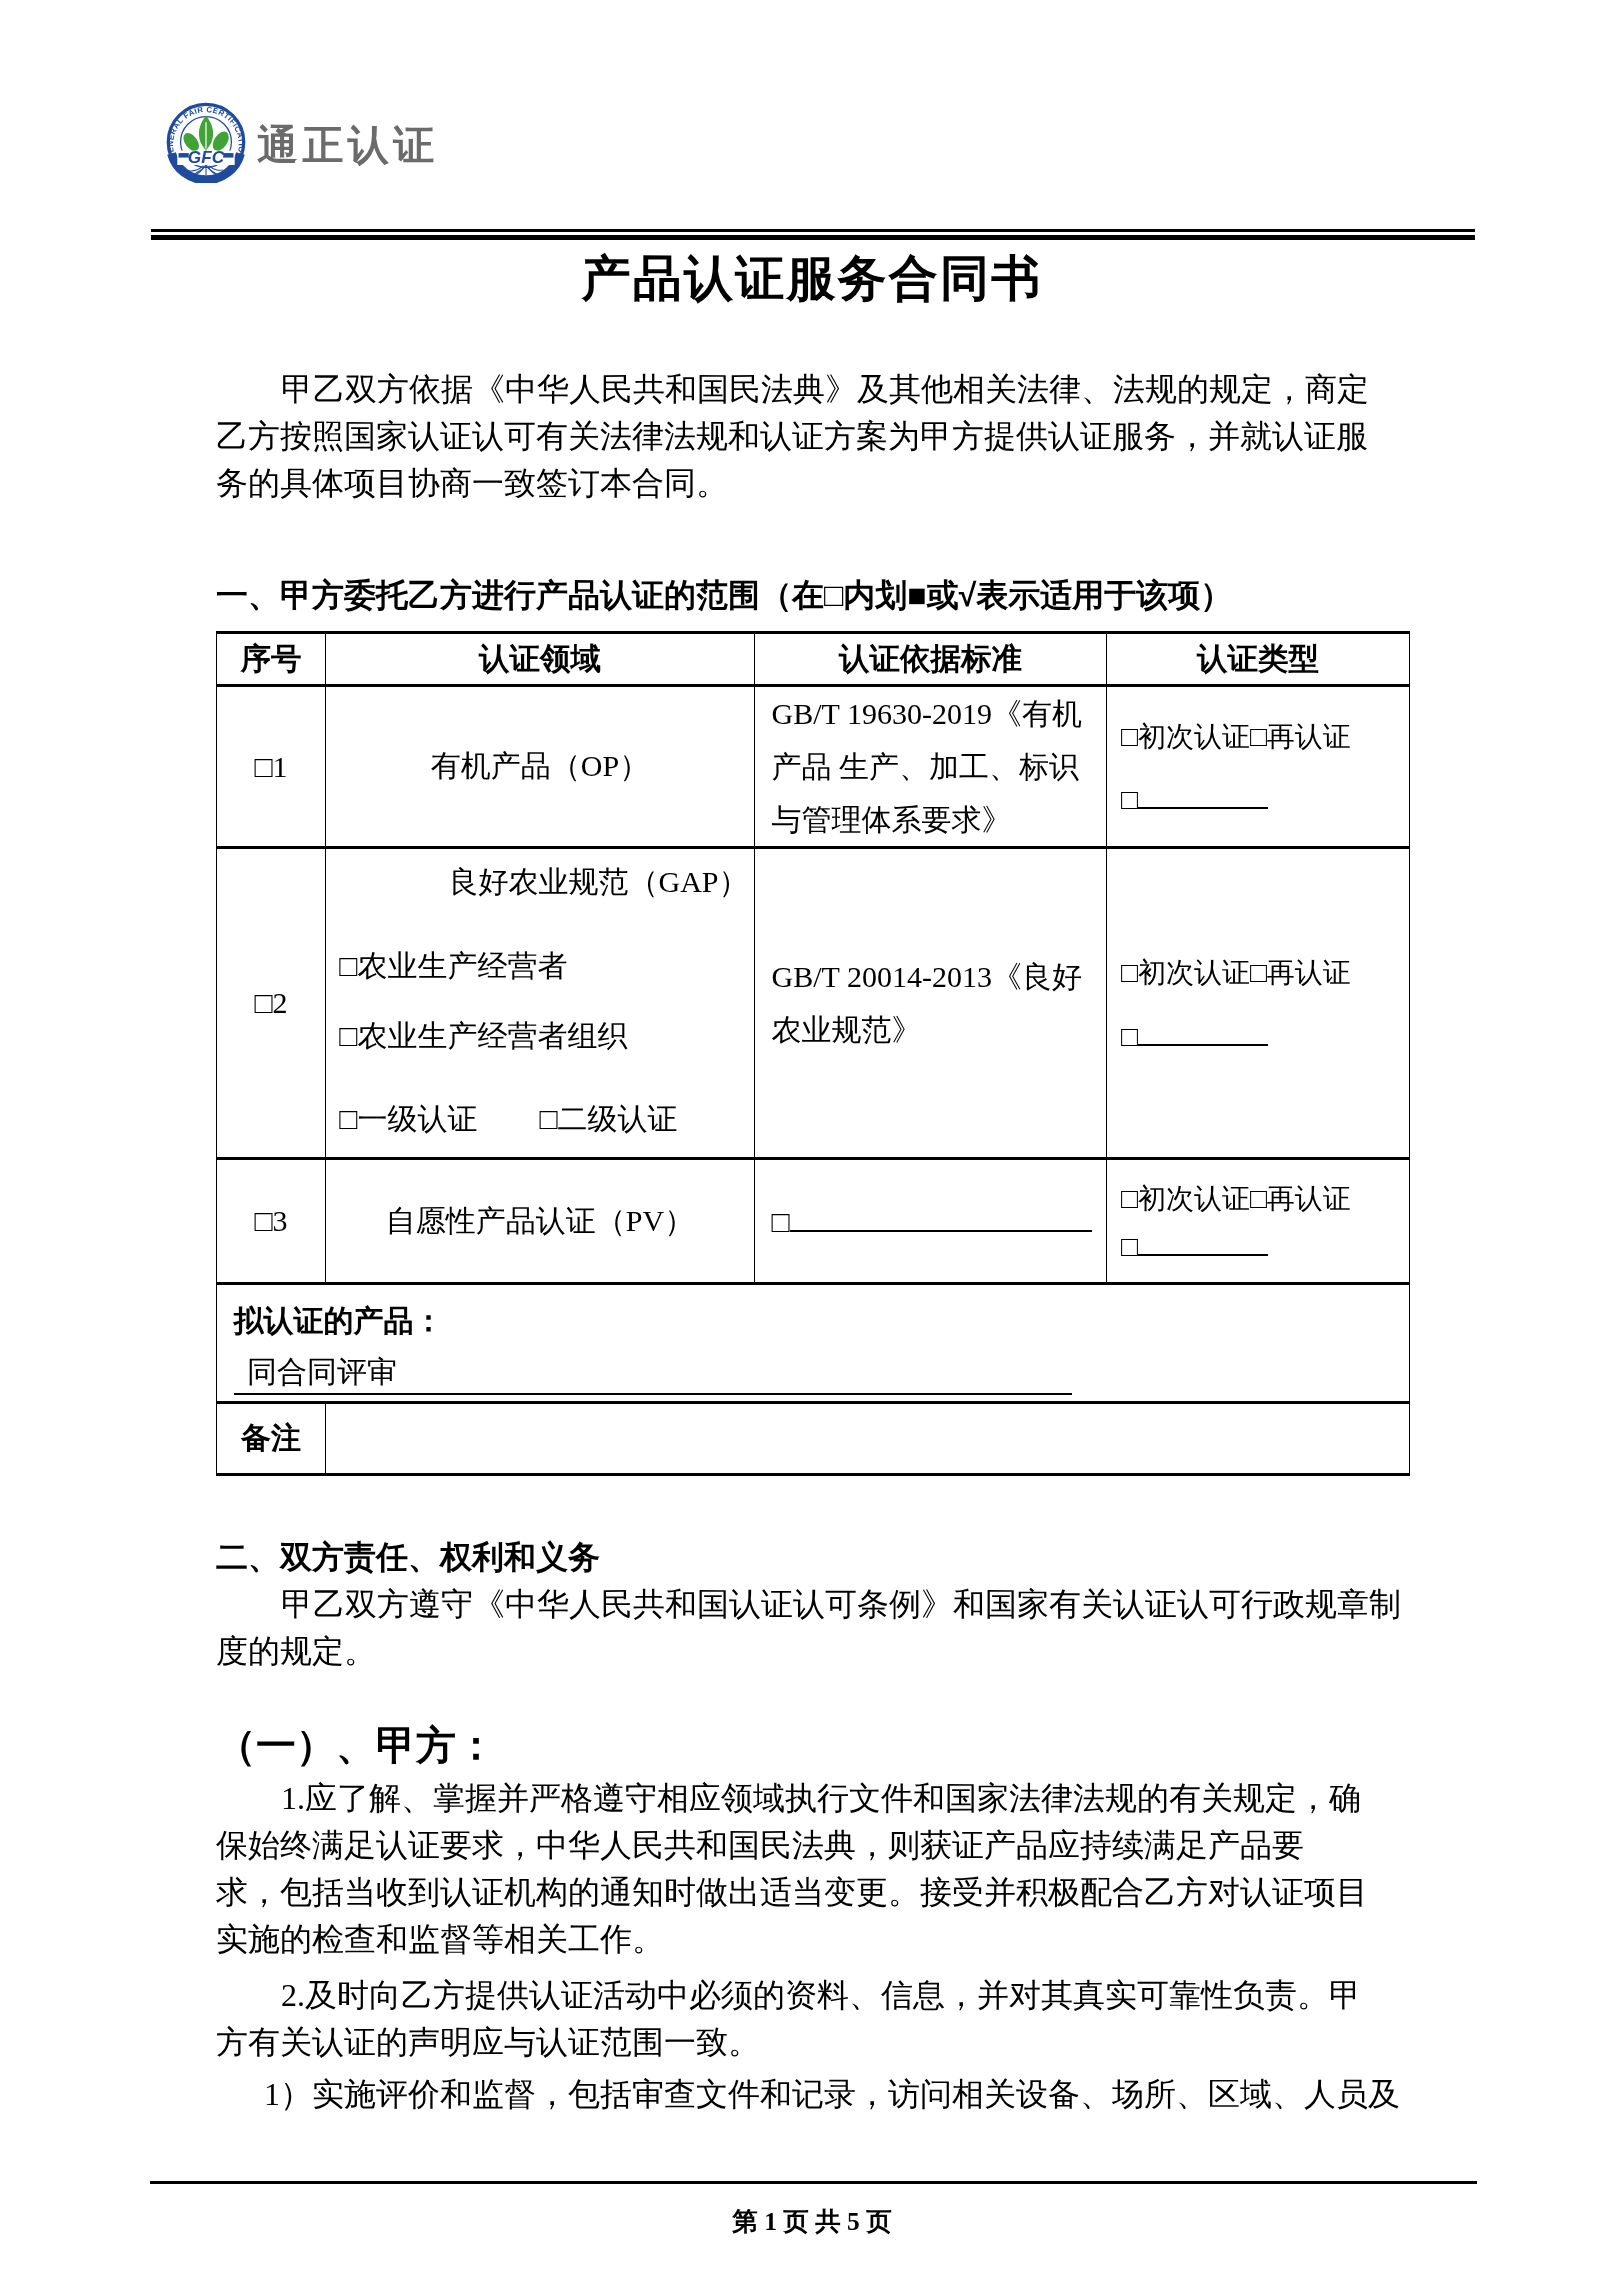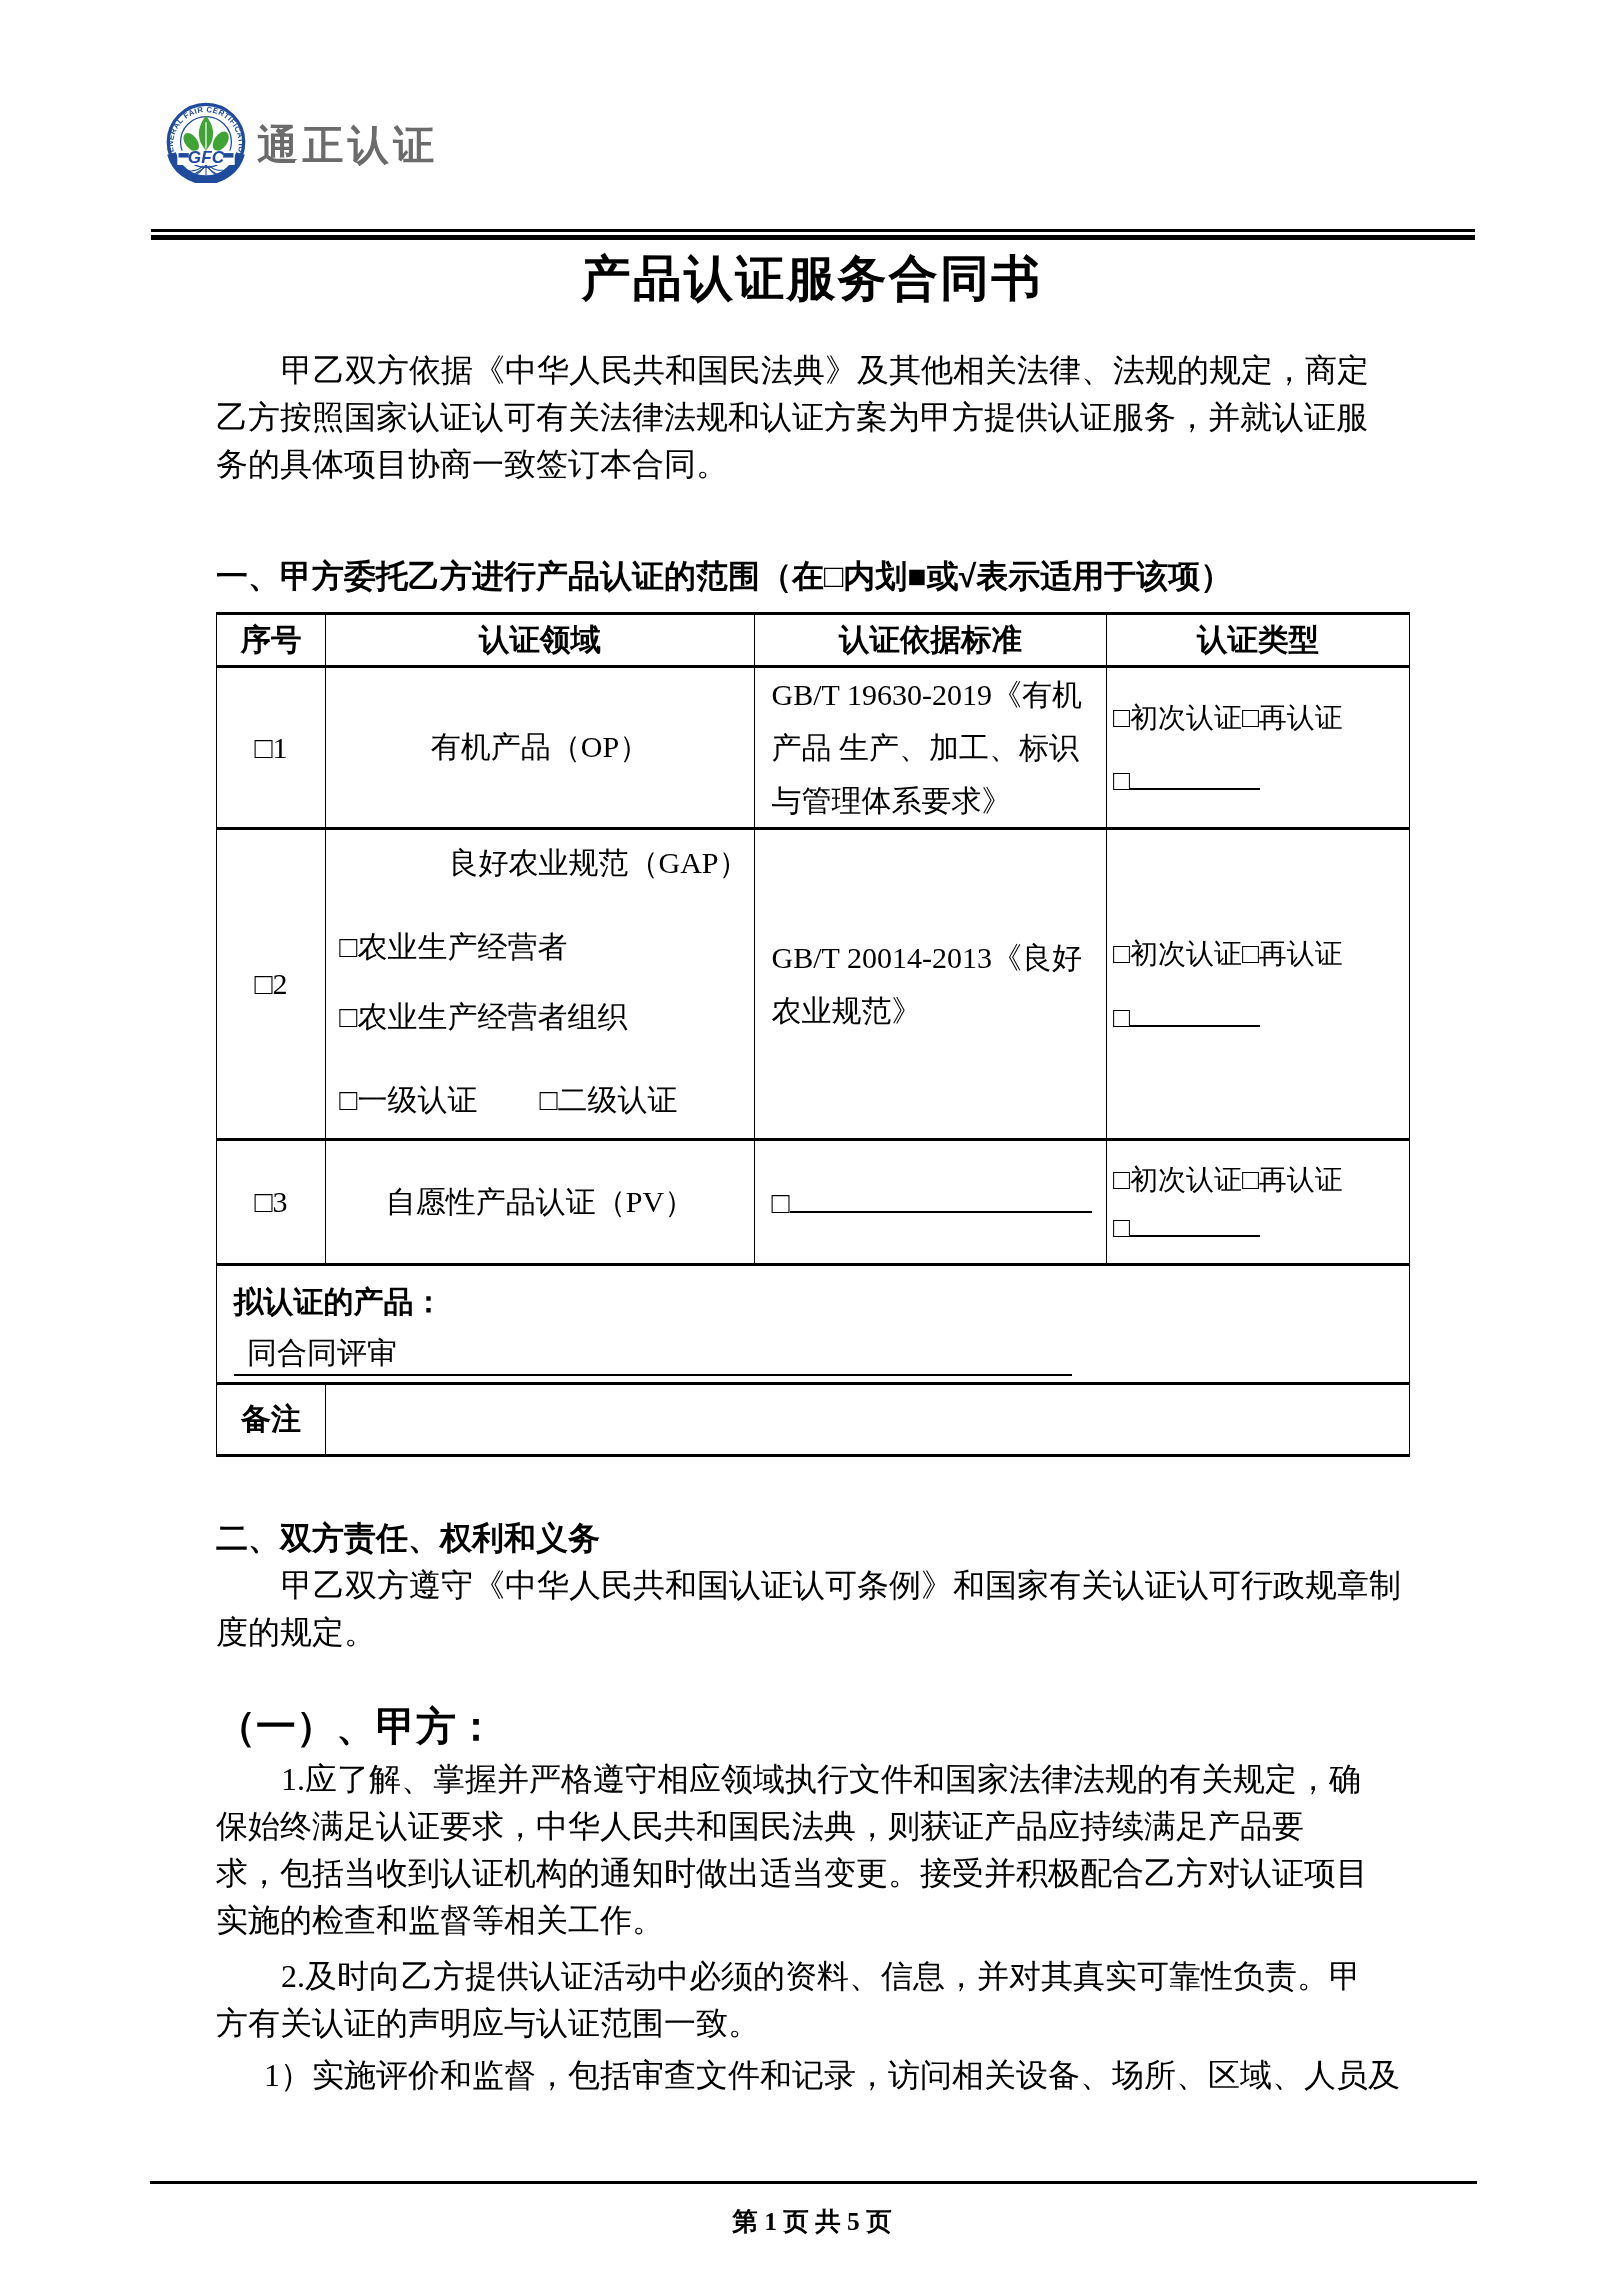--- a/index.html
+++ b/index.html
@@ -43,21 +43,21 @@
     font-size:49px;
     letter-spacing:2.2px;
     line-height:1.15;
   }
   
   .content { padding-left:216px; padding-right:214px; }
   .para { line-height:47px; }
   .para .line { white-space:nowrap; }
   .indent   { padding-left:65px; }
   .indent-sm{ padding-left:48px;  }
-  .intro { margin-top:41px; }
+  .intro { margin-top:60px; }
   .sec-heading {
     font-family:"Liberation Sans", sans-serif;
     font-weight:700;
     font-size:32px;
     line-height:34px;
     white-space:nowrap;
   }
   .sec1-heading { margin-top:71px; }
   .sec2-heading { margin-top:64px; }
   .law-para { margin-top:7px; }
@@ -89,21 +89,21 @@
   th.col-head {
     font-family:"Liberation Sans", sans-serif;
     font-weight:700;
     font-size:30.5px;
     text-align:center;
     height:53px;
   }
   .c-center { text-align:center; }
   .std-cell { padding-left:16.6px; }
   .std-cell .line { line-height:53px; white-space:nowrap; }
-  .type-cell { padding-left:6px; font-size:28px; }
+  .type-cell { padding-left:14px; font-size:28px; }
   .type-line2 { margin-top:25.5px; }
   .blank {
     display:inline-block;
     border-bottom:2.8px solid #000;
     height:28px;
     vertical-align:baseline;
   }
   .blank-sm { width:130px; }
   .blank-md { width:302px; }
   .row-op   { height:153px; }

